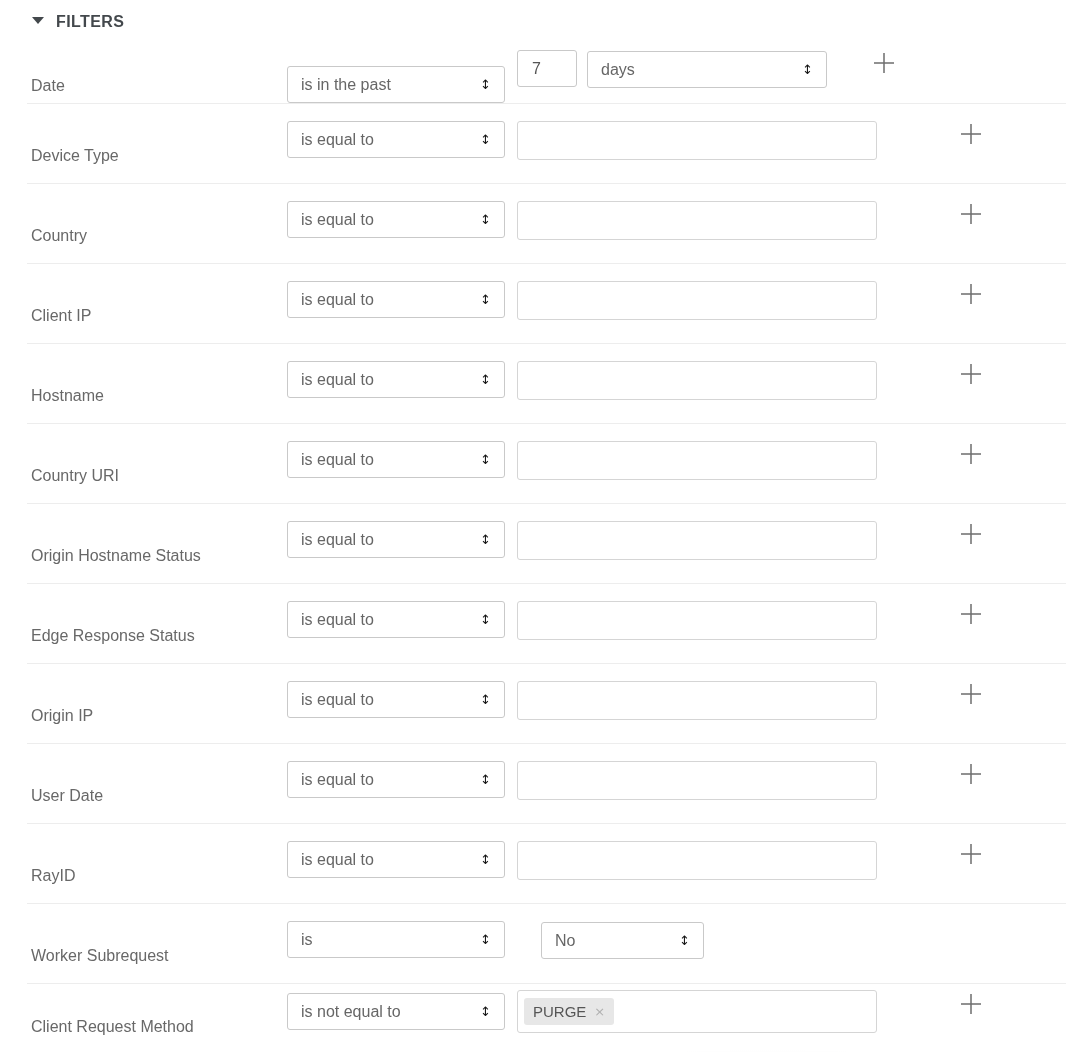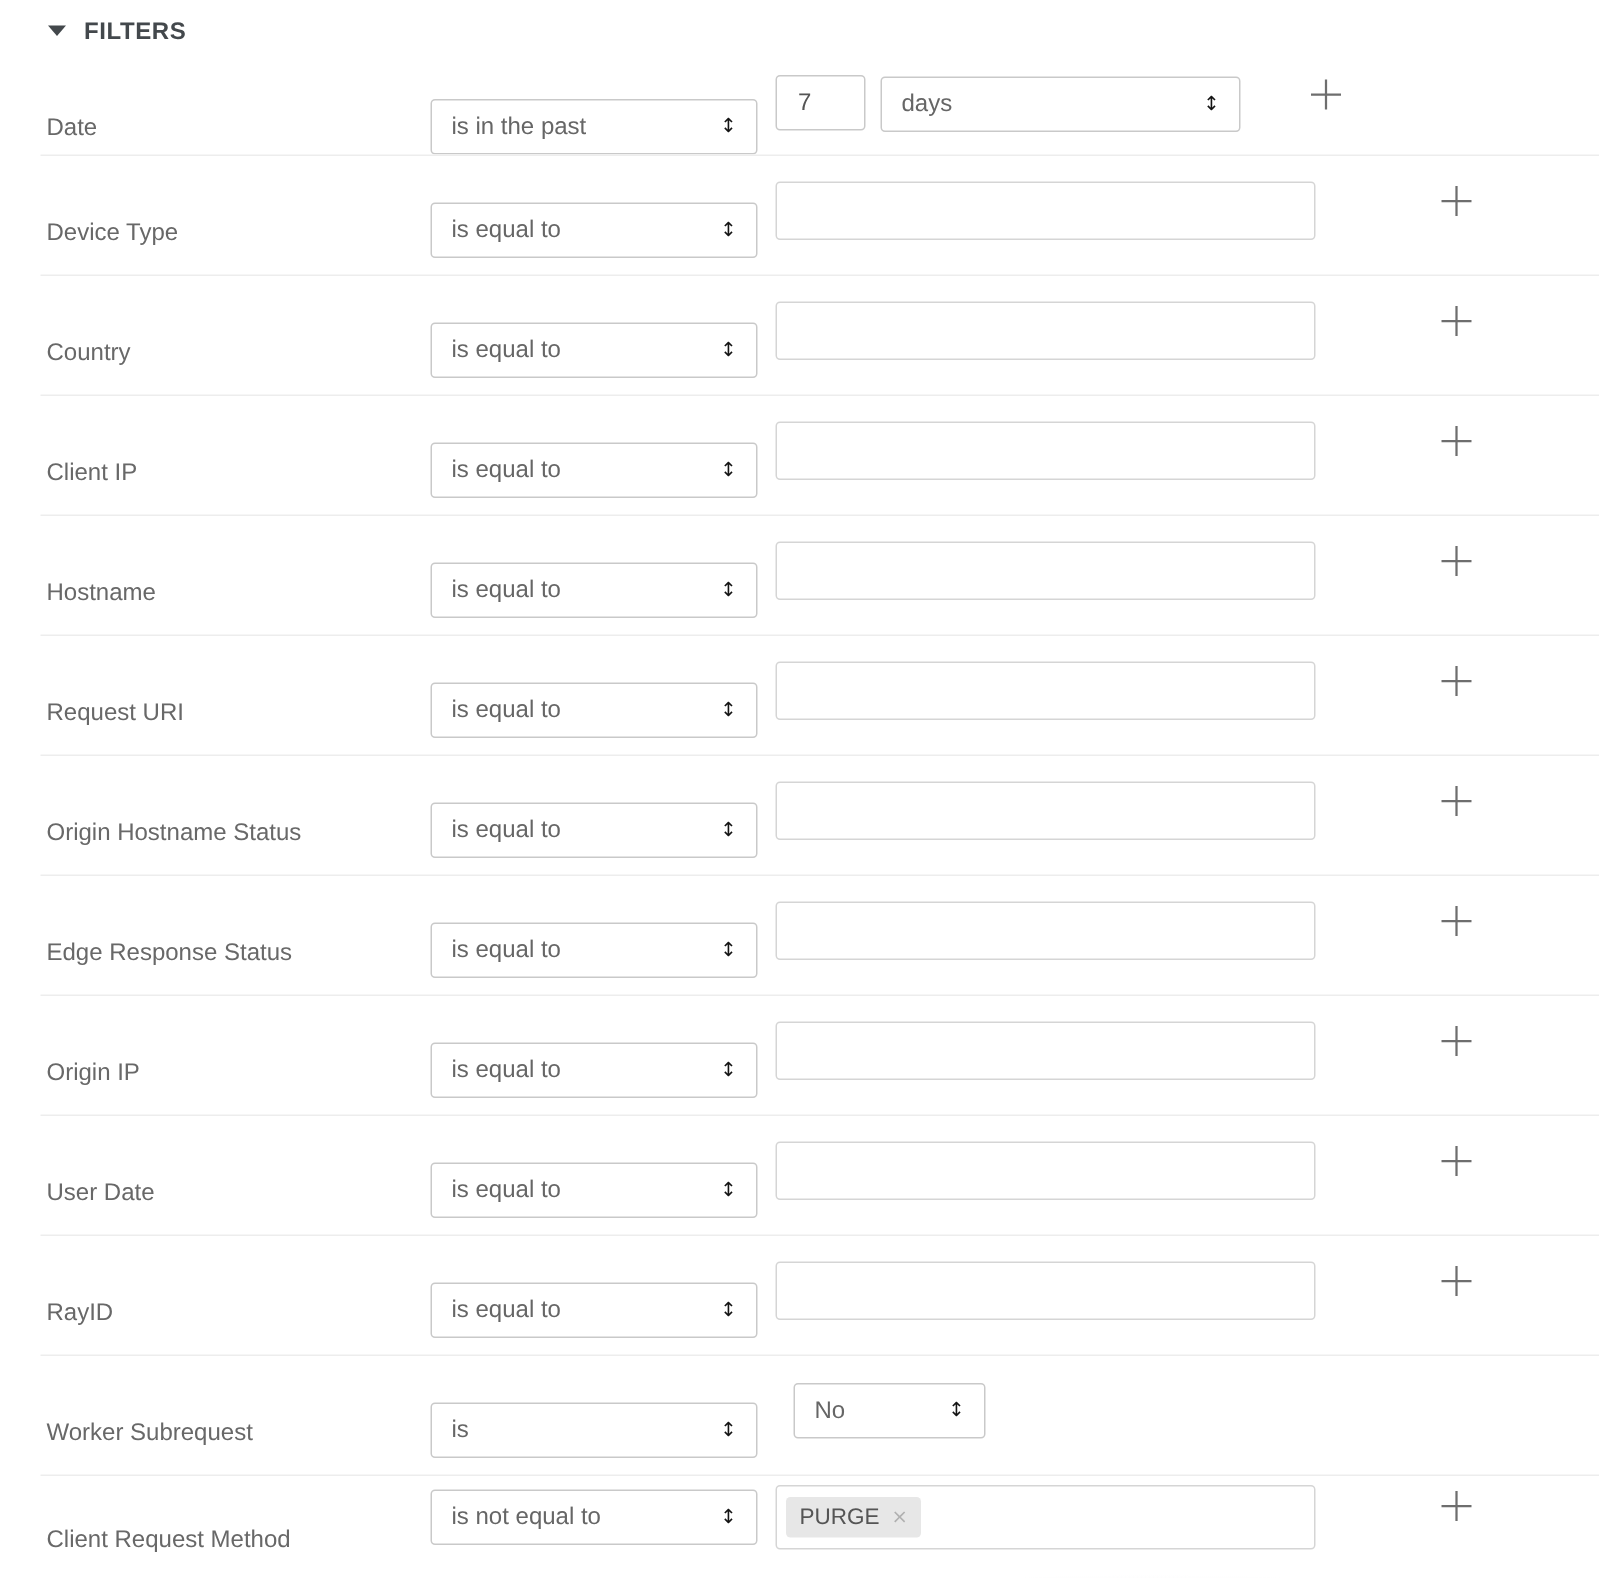--- a/index.html
+++ b/index.html
@@ -16,25 +16,25 @@
   .row{position:relative;height:80px;background:#fff;}
   .row-first{height:63px;}
   .row-last{height:69px;}
   .divider{position:absolute;left:27px;right:0;top:0;height:1px;background:#ededed;}
   .label{position:absolute;left:31px;top:20px;font-size:16px;color:#686868;white-space:nowrap;margin-top:24px;}
   .row-first .label{top:13px;}
   .row-last .label{top:11px;}
   .selectbox{position:absolute;display:flex;align-items:center;justify-content:space-between;
              height:37px;border:1px solid #c9c9c9;border-radius:3px;background:#fff;
              box-sizing:border-box;padding:0 13px;color:#666;font-size:16px;cursor:default;}
-  .op{left:287px;top:32px;width:218px;}
+  .op{left:287px;top:18px;width:218px;}
   .row-first .op{top:26px;}
   .row-last .op{top:10px;}
   .unit{left:587px;top:11px;width:240px;}
-  .val-select{left:529px;top:19px;width:128px;}
+  .val-select{left:541px;top:19px;width:163px;}
   .arrow{font-family:"DejaVu Sans",sans-serif;color:#141414;font-size:13px;line-height:1;
          margin-left:8px;}
   .num-input{position:absolute;left:517px;top:10px;width:60px;height:37px;box-sizing:border-box;
              border:1px solid #c9c9c9;border-radius:3px;padding:0 0 0 14px;font-size:16px;
              color:#555;font-family:inherit;outline:none;background:#fff;}
   .text-input{position:absolute;left:517px;top:18px;width:360px;height:39px;box-sizing:border-box;
               border:1px solid #d5d5d5;border-radius:3px;padding:0 12px;font-size:16px;
               color:#555;font-family:inherit;outline:none;background:#fff;}
   .tag-input{position:absolute;left:517px;top:7px;width:360px;height:43px;box-sizing:border-box;
              border:1px solid #d5d5d5;border-radius:3px;display:flex;align-items:center;
@@ -129,21 +129,21 @@
         </div>
         <input class="text-input" style="">
         <div class="plus">
           <svg width="22" height="22" viewBox="0 0 22 22">
             <path d="M11 1 V21 M1 11 H21" stroke="#6e6e6e" stroke-width="1.5" fill="none"></path>
           </svg>
         </div>
       </div>
       <div class="row">
         <div class="divider"></div>
-        <div class="label">Request URI</div>
+        <div class="label">Country URI</div>
         <div class="selectbox op">
           <span class="sel-text">is equal to</span>
           <span class="arrow">↕</span>
         </div>
         <input class="text-input" style="">
         <div class="plus">
           <svg width="22" height="22" viewBox="0 0 22 22">
             <path d="M11 1 V21 M1 11 H21" stroke="#6e6e6e" stroke-width="1.5" fill="none"></path>
           </svg>
         </div>

